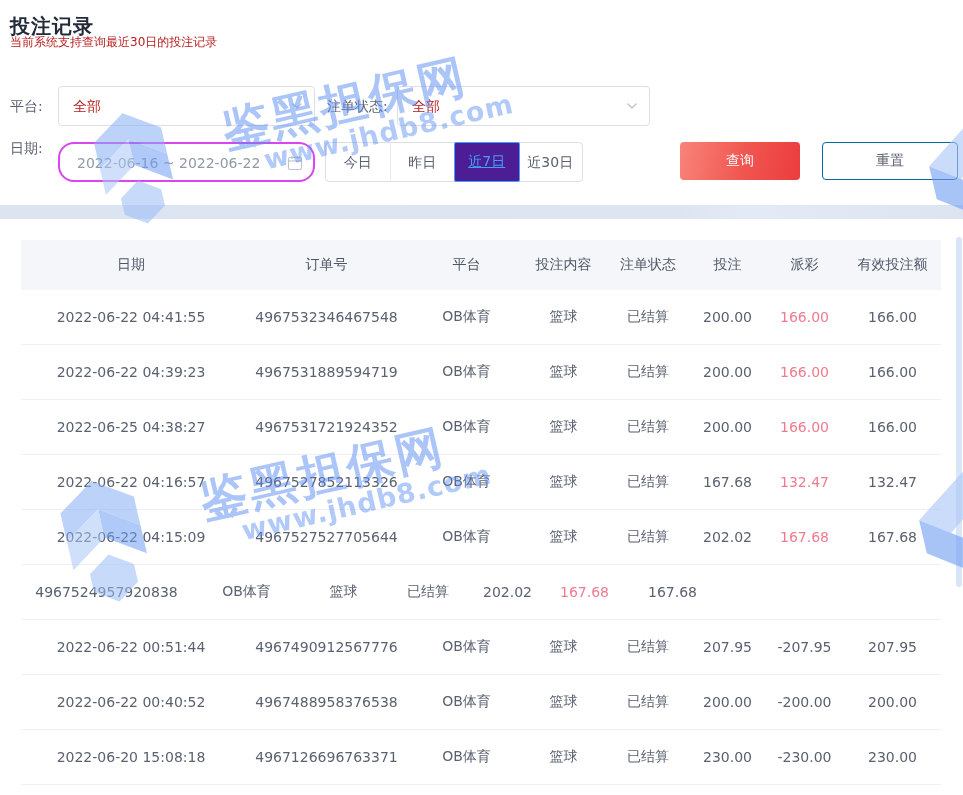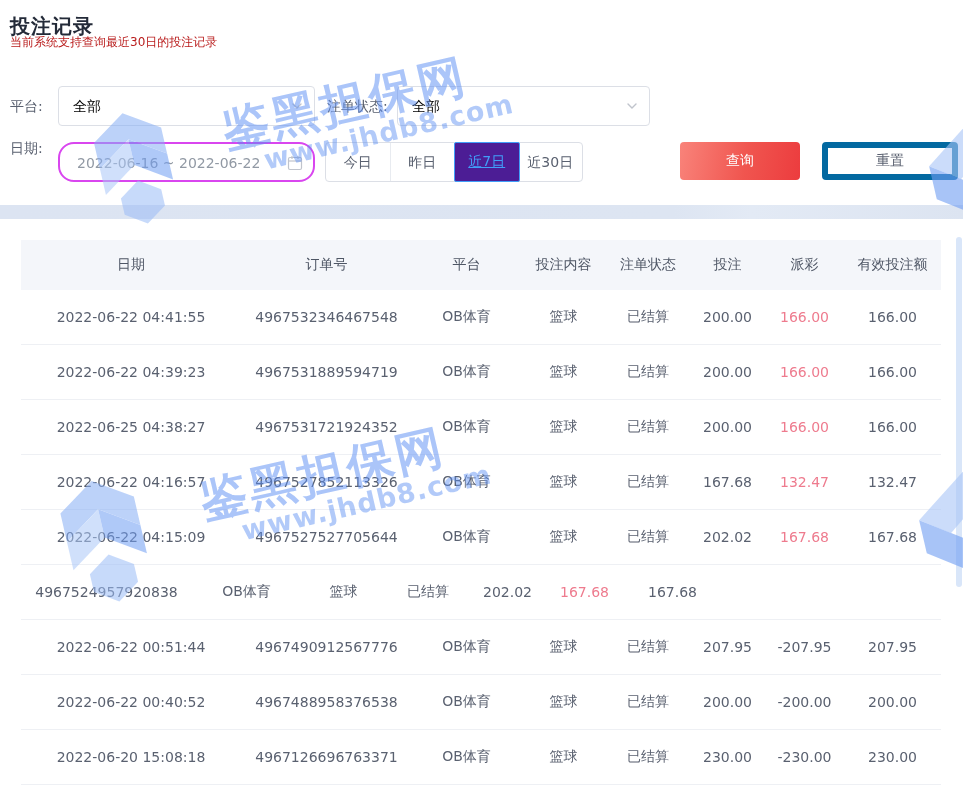--- a/index.html
+++ b/index.html
@@ -11,37 +11,37 @@
   .page-subtitle { position:absolute; left:10px; top:34px; font-size:12px; color:#b91c1c; }
 
   .flabel { position:absolute; height:40px; line-height:40px; font-size:14px; color:#5a6170; }
   .lbl-platform { left:10px; top:86px; }
   .lbl-status  { left:327px; top:86px; }
   .lbl-date    { left:10px; top:128px; }
 
   .select-box { position:absolute; height:40px; top:86px; background:#fff; border:1px solid #dcdfe6; border-radius:4px; }
   .select-platform { left:58px; width:257px; }
   .select-status   { left:397px; width:253px; }
-  .select-box .sel-val { position:absolute; left:14px; top:0; height:38px; line-height:38px; font-size:14px; color:#000000; }
+  .select-box .sel-val { position:absolute; left:14px; top:0; height:38px; line-height:38px; font-size:14px; color:#b91c1c; }
   .chev { position:absolute; right:12px; top:14px; width:10px; height:10px; color:#c0c4cc; }
   .chev svg { display:block; }
 
   .date-input { position:absolute; left:58px; top:142px; width:257px; height:40px; background:#fff; border:2px solid #d946ef; border-radius:16px; }
   .date-input .d-val { position:absolute; left:17px; top:0; height:38px; line-height:38px; font-size:14px; color:#9199a4; }
   .cal-icon { position:absolute; right:10px; top:11px; width:16px; height:16px; color:#c0c4cc; }
 
   .qr-group { position:absolute; left:325px; top:142px; width:258px; height:40px; border:1px solid #dcdfe6; border-radius:4px; display:flex; background:#fff;justify-content:space-between; }
   .qr-btn { flex:1; text-align:center; line-height:38px; font-size:14px; color:#5a6170; border-right:1px solid #e8ebf0; cursor:pointer; }
   .qr-btn:last-child { border-right:none; }
   .qr-btn.active { color:#419ef9; border:1px solid #419ef9; border-radius:2px; line-height:36px; margin:-1px; position:relative; z-index:2; background:#4c1d95;text-decoration:underline; }
 
   .btn-search { position:absolute; left:680px; top:142px; width:120px; height:38px; border:none; border-radius:4px;
     background:linear-gradient(100deg,#f9837a 0%,#f0554f 55%,#ec3c3e 100%); color:#fff; font-size:14px; cursor:pointer;
     font-family:inherit; }
-  .btn-reset { position:absolute; left:822px; top:142px; width:136px; height:38px; background:#fff; border:6px solid #0369a1;
+  .btn-reset { position:absolute; left:822px; top:142px; width:136px; height:38px; background:#fff; border:1px solid #0369a1;
     border-radius:4px; color:#5a6170; font-size:14px; cursor:pointer; font-family:inherit; }
 
   .divider-band { position:absolute; left:0; top:205px; width:963px; height:14px;
     background:linear-gradient(90deg,#dce4f2 0%,#dde5f2 70%,#e3eaf5 78%,#dce4f1 100%); }
 
   .table-wrap { position:absolute; left:21px; top:240px; width:920px; }
   .t-head { display:flex; height:50px; background:#f4f6fa; align-items:center; }
   .t-head .t-cell { font-size:14px; color:#4e5665; }
   .t-row { display:flex; height:55px; align-items:center; border-bottom:1px solid #eef0f4; background:#fff; }
   .t-cell { text-align:center; font-size:14px; color:#5a6170; overflow:hidden; white-space:nowrap; }

